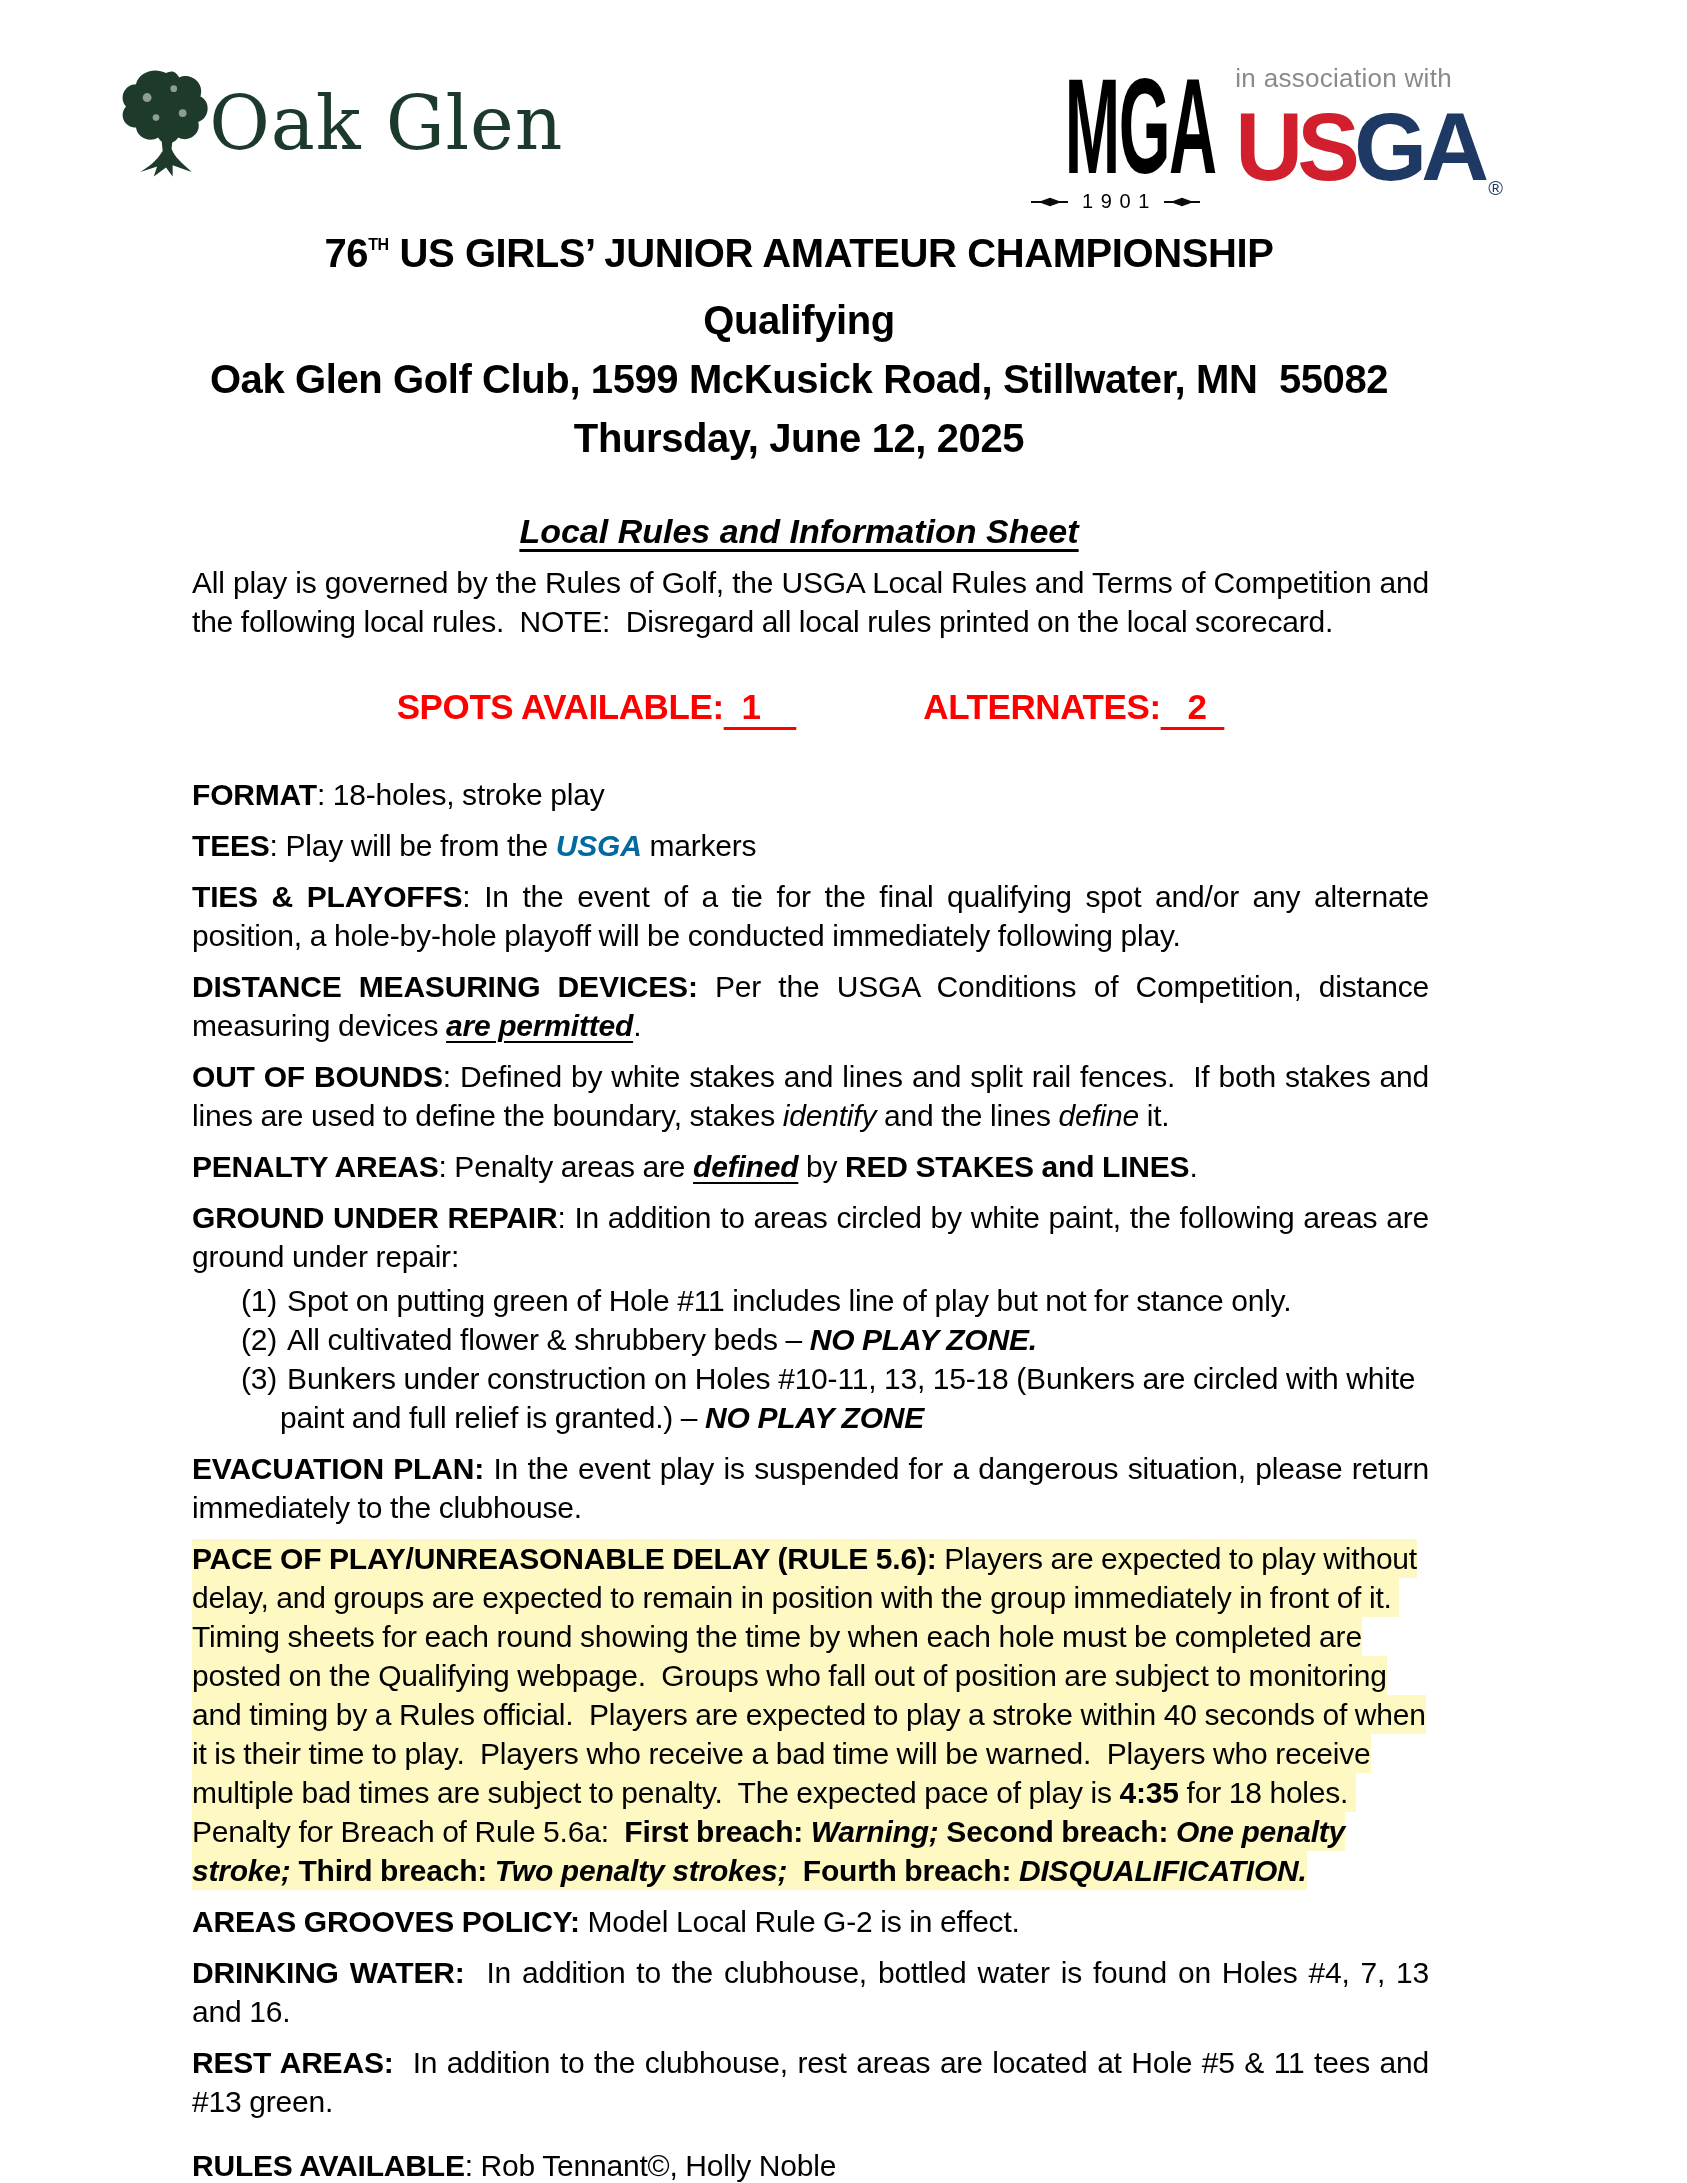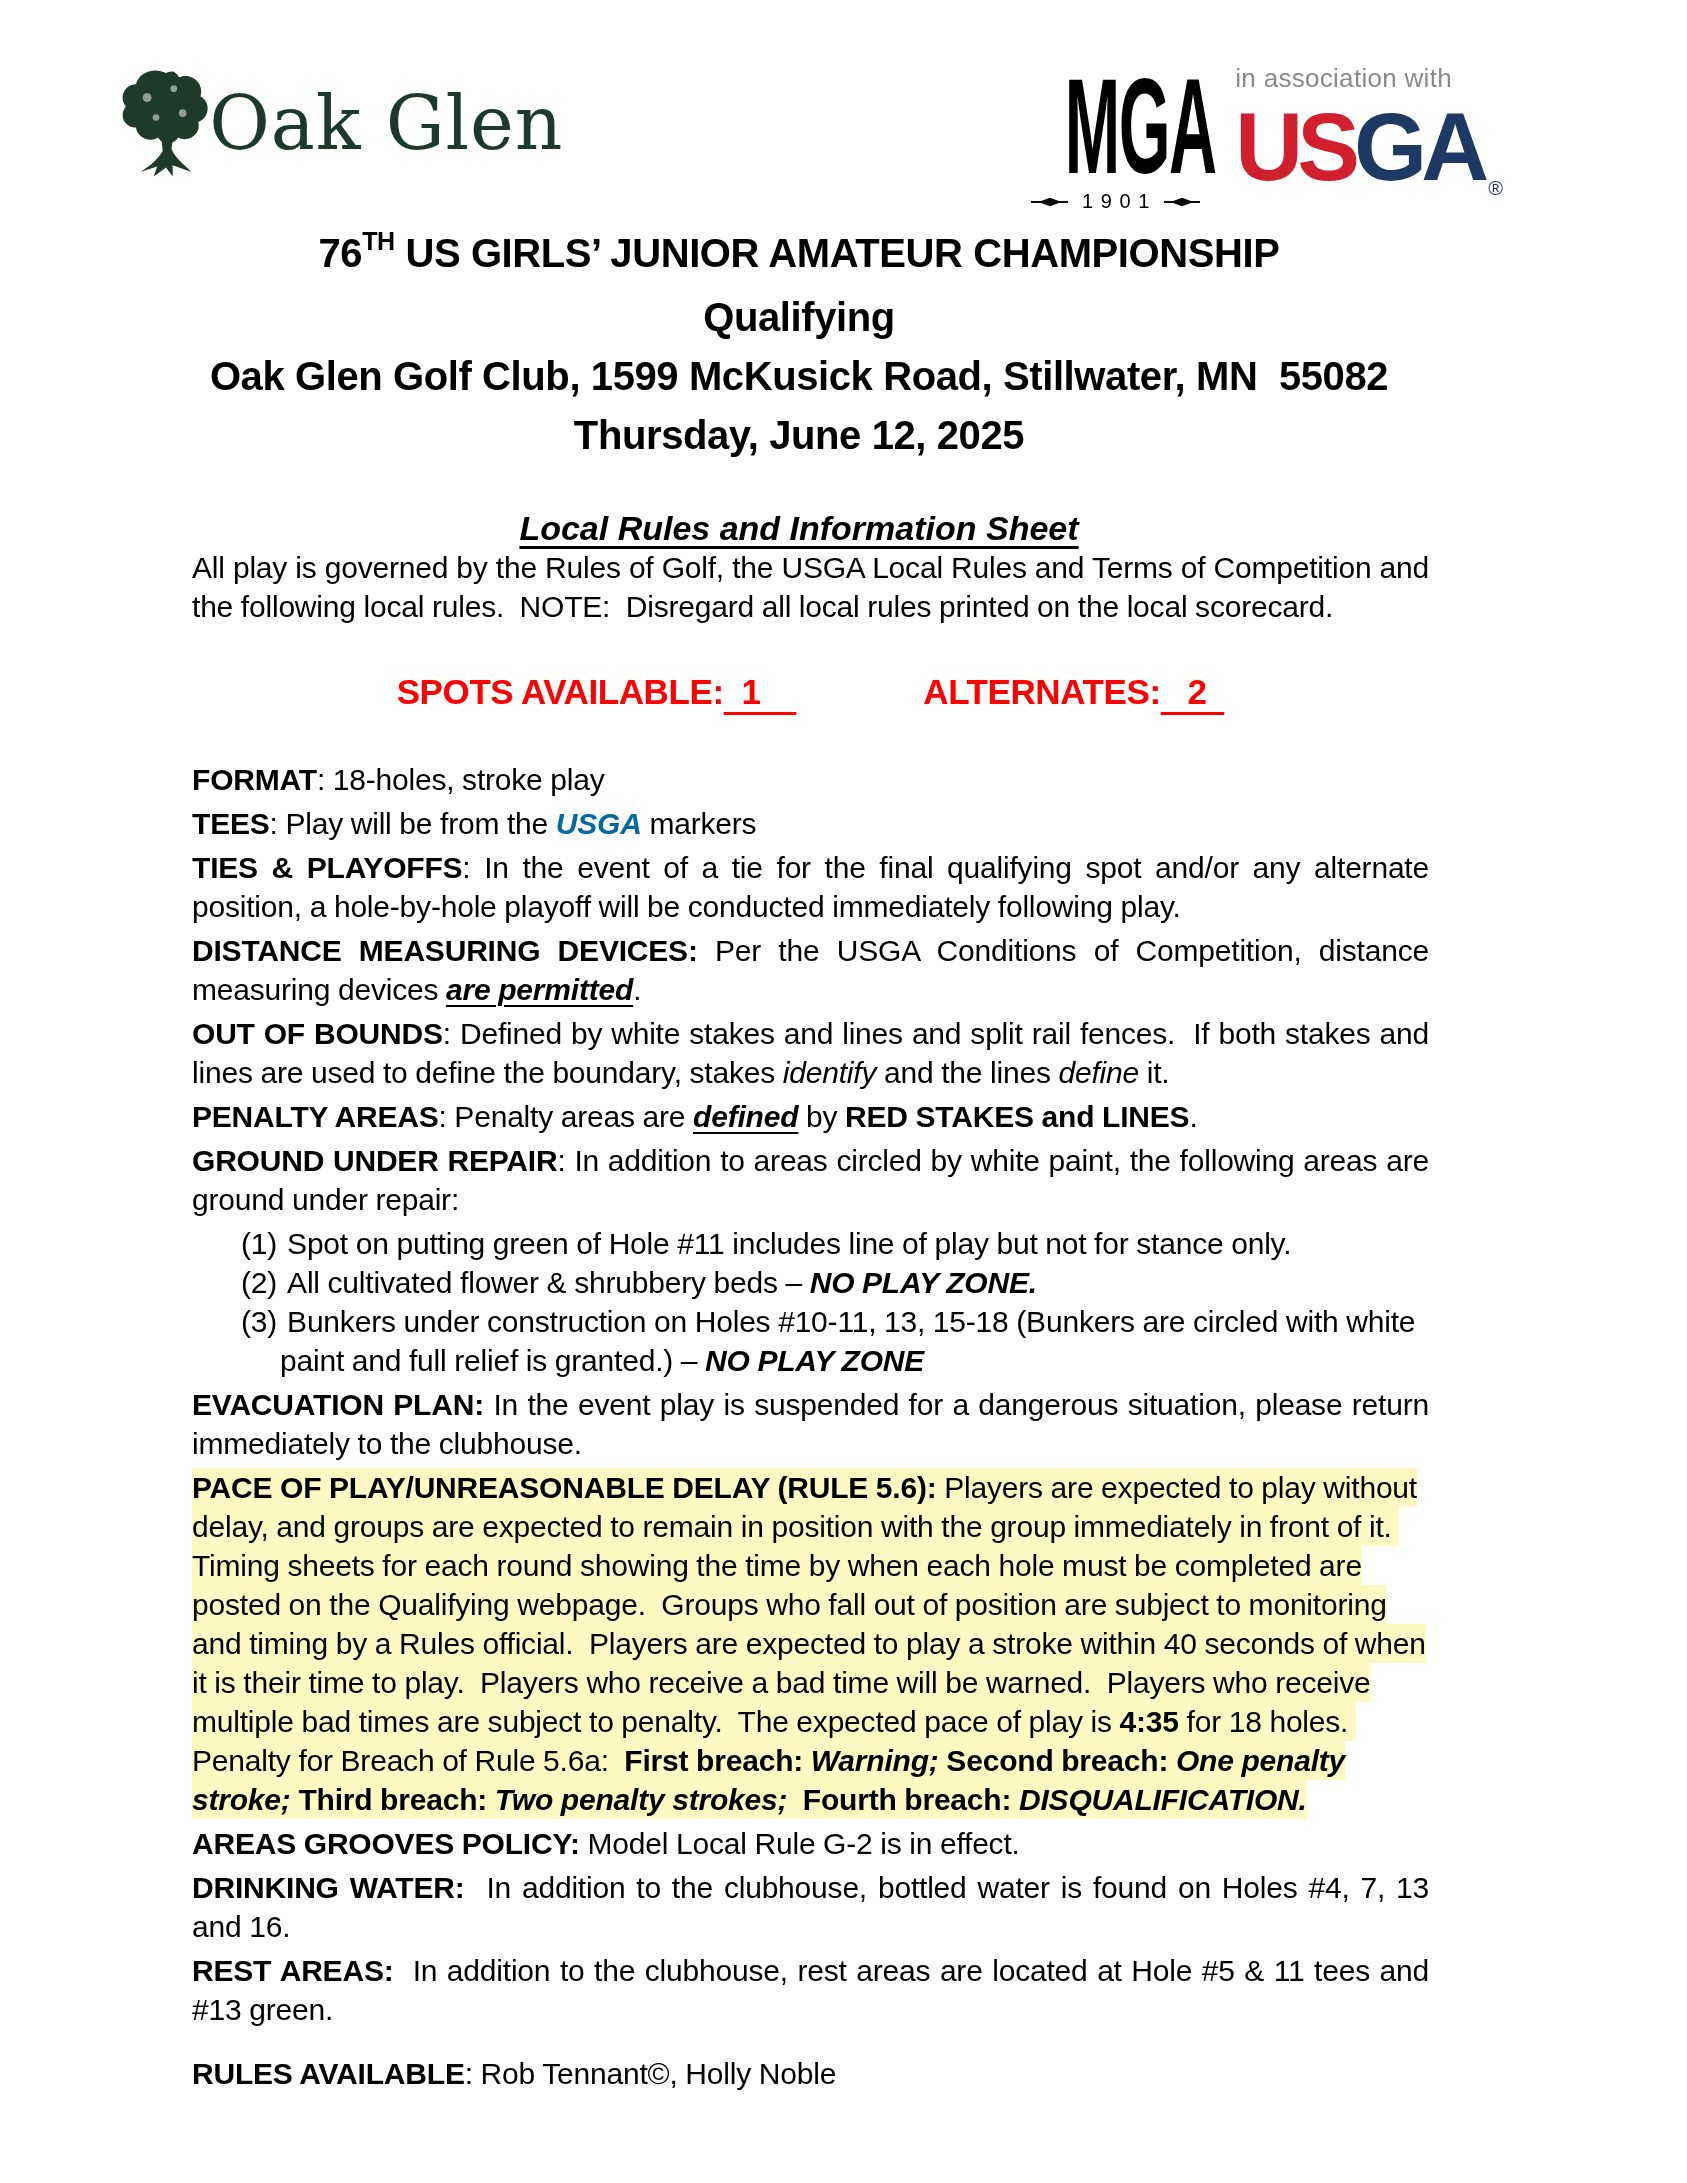--- a/index.html
+++ b/index.html
@@ -30,35 +30,35 @@
   .assoc { color: #8a8a8a; font-size: 26px; margin-bottom: 15px; letter-spacing: 0.3px; }
   .usga-word { font-weight: 700; font-size: 94px; line-height: 76px; letter-spacing: -5.9px;
                transform: scaleY(1.02); transform-origin: left top; white-space: nowrap; }
   .us { color: #d21f2e; } .ga { color: #1e3a64; }
   .reg { font-size: 20px; color: #1e3a64; position: relative; top: 13.5px; left: 5px;
          font-weight: 400; letter-spacing: 0; }
 
   
   .title-block { text-align: center; font-weight: 700; font-size: 40px; line-height: 59px;
                  margin-top: 22px; letter-spacing: -0.4px; }
-  .sup { font-size: 25px; position: relative; top: -17px; }
+  .sup { font-size: 16px; position: relative; top: -17px; }
   .subtitle { text-align: center; margin-top: 44px; font-size: 34px; }
   .subtitle .st { font-weight: 700; font-style: italic; text-decoration: underline;
                   text-underline-offset: 5.9px; text-decoration-thickness: 2.5px; }
 
   
   .content { padding: 0 169px 0 192px; font-size: 30px; line-height: 39px;
              letter-spacing: -0.2px; word-spacing: -0.4px; }
   .intro { margin-top: 42px; text-align: justify; }
   .avail { margin: 46px 0 49px; text-align: center; color: #ff0000; font-weight: 700;
            font-size: 35px; letter-spacing: -0.4px; }
   .avail .gap { display: inline-block; width: 127px; }
   .ru { text-decoration: underline; white-space: pre; text-underline-offset: 7.6px;
         text-decoration-thickness: 3px; }
-  .para { margin: 0 0 5px; text-align: justify; }
+  .para { margin: 12px 0 5px; text-align: justify; }
   .para.left { text-align: left; }
   .b { font-weight: 700; }
   .i { font-style: italic; }
   .bi { font-weight: 700; font-style: italic; }
   .u { text-decoration: underline; text-underline-offset: 5px; text-decoration-thickness: 2.1px; }
   .blue { color: #0369a1; font-weight: 700; font-style: italic; }
   mark { background: #fef9c3; color: inherit; padding: 3.4px 0; }
   .gur-list { list-style: none; margin: 0 0 5px; padding: 0 0 0 49px; }
   .gur-list li { padding-left: 39px; text-indent: -39px; text-align: left; }
   .num { margin-right: 10px; }

